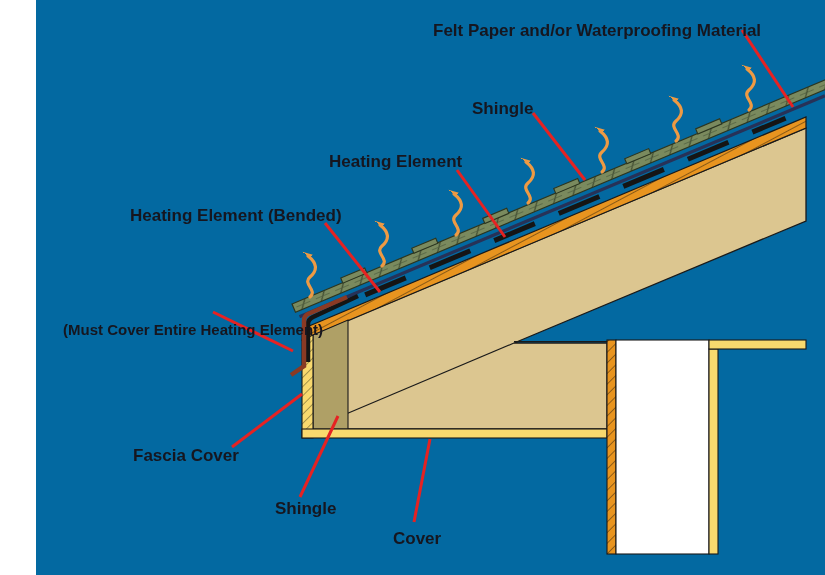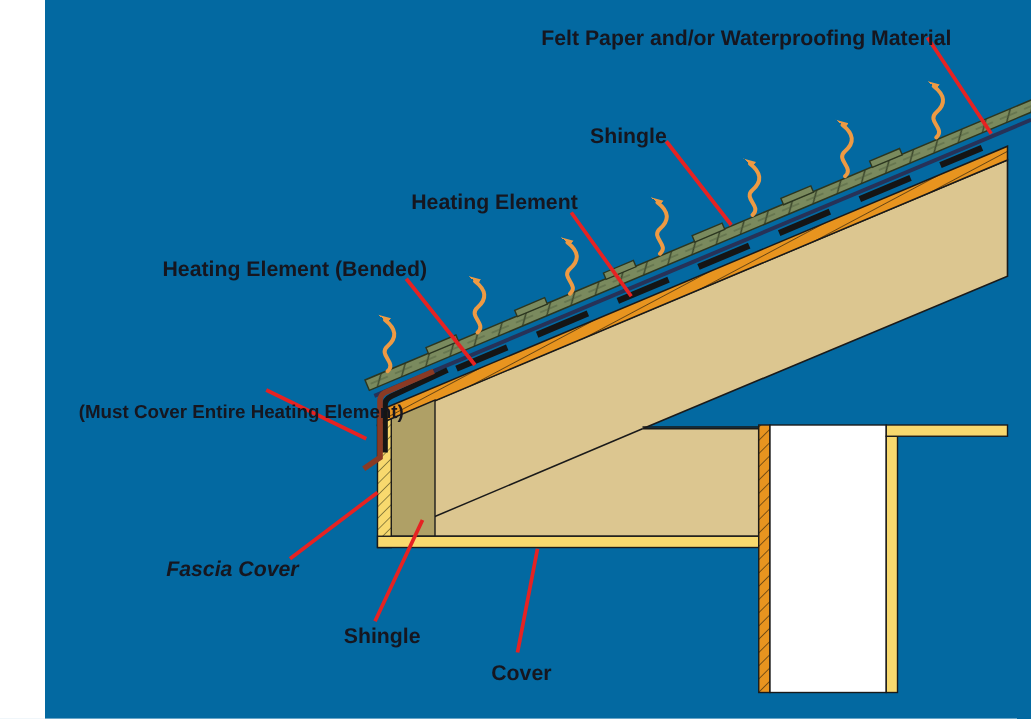--- a/index.html
+++ b/index.html
@@ -107,17 +107,17 @@
     <line x1="264" y1="497" x2="302" y2="416"></line>
     <line x1="378" y1="522" x2="394" y2="439"></line>
   </g>
 </svg>
 
 <div class="lbl" style="left:397px;top:22px;">Felt Paper and/or Waterproofing Material</div>
 <div class="lbl" style="left:436px;top:100px;">Shingle</div>
 <div class="lbl" style="left:94px;top:207px;">Heating Element (Bended)</div>
 <div class="lbl" style="left:293px;top:153px;">Heating Element</div>
 <div class="lbl-sub" style="left:27px;top:322px;">(Must Cover Entire Heating Element)</div>
-<div class="lbl" style="left:97px;top:447px;font-style:italic;">Fascia Cover</div>
+<div class="lbl" style="left:97px;top:447px;">Fascia Cover</div>
 <div class="lbl" style="left:239px;top:500px;">Shingle</div>
 <div class="lbl" style="left:357px;top:530px;">Cover</div>
 
 </div>
 
 </body></html>

